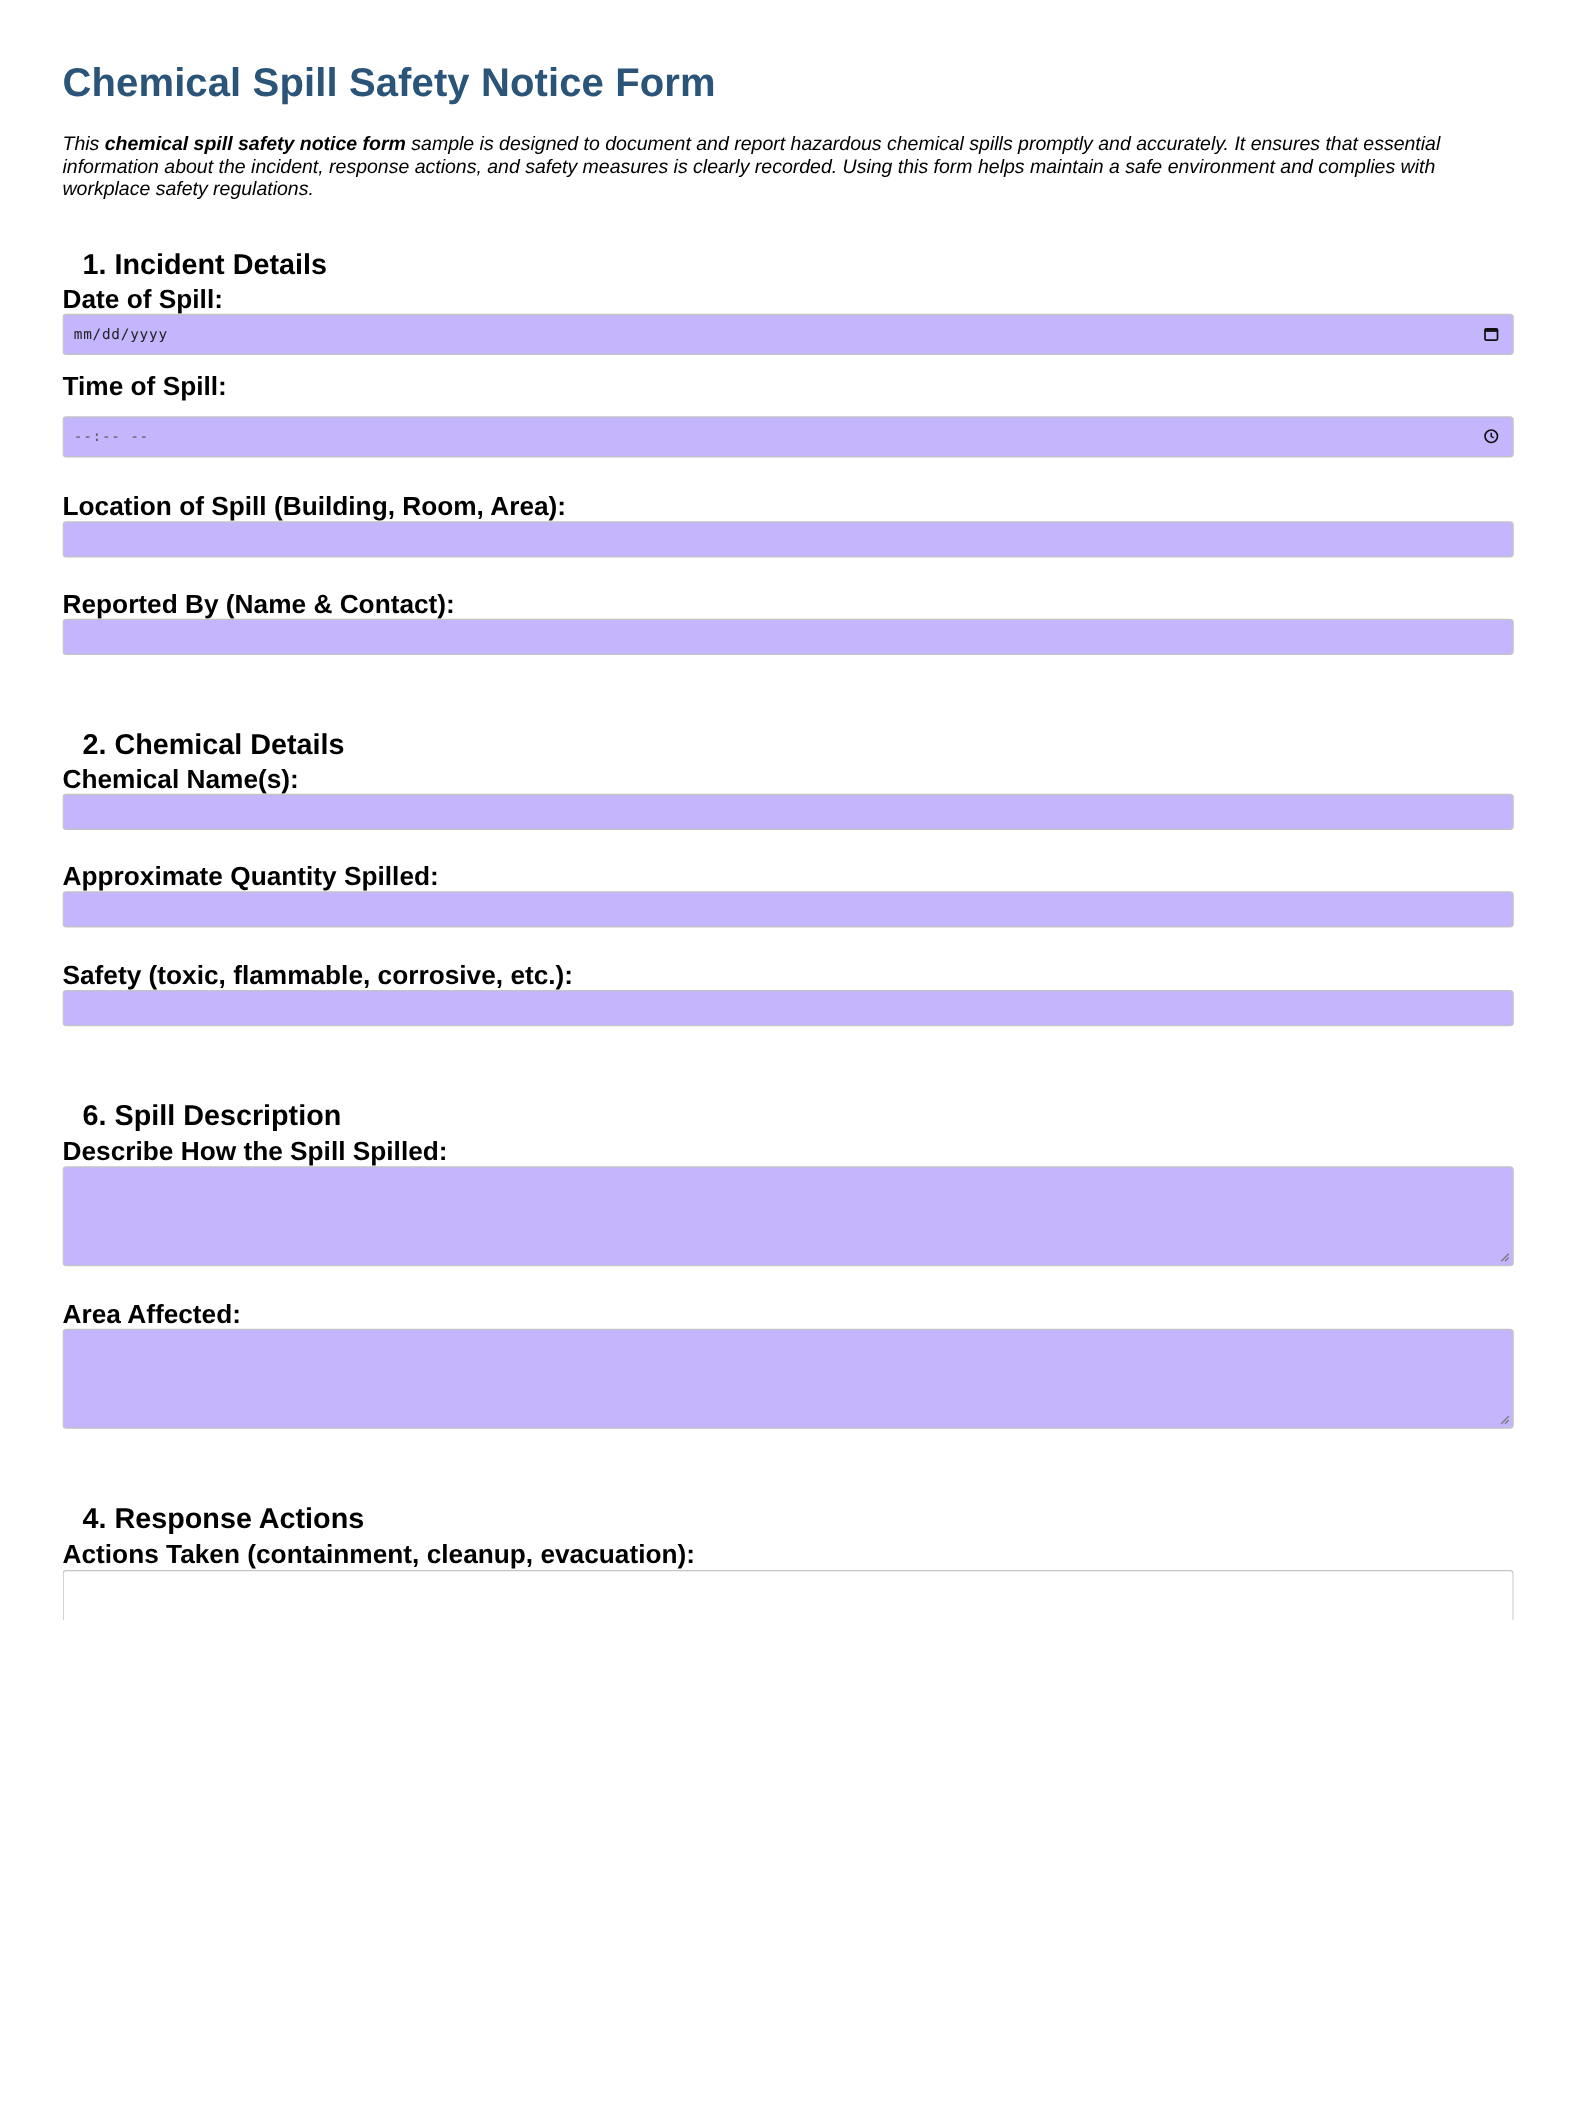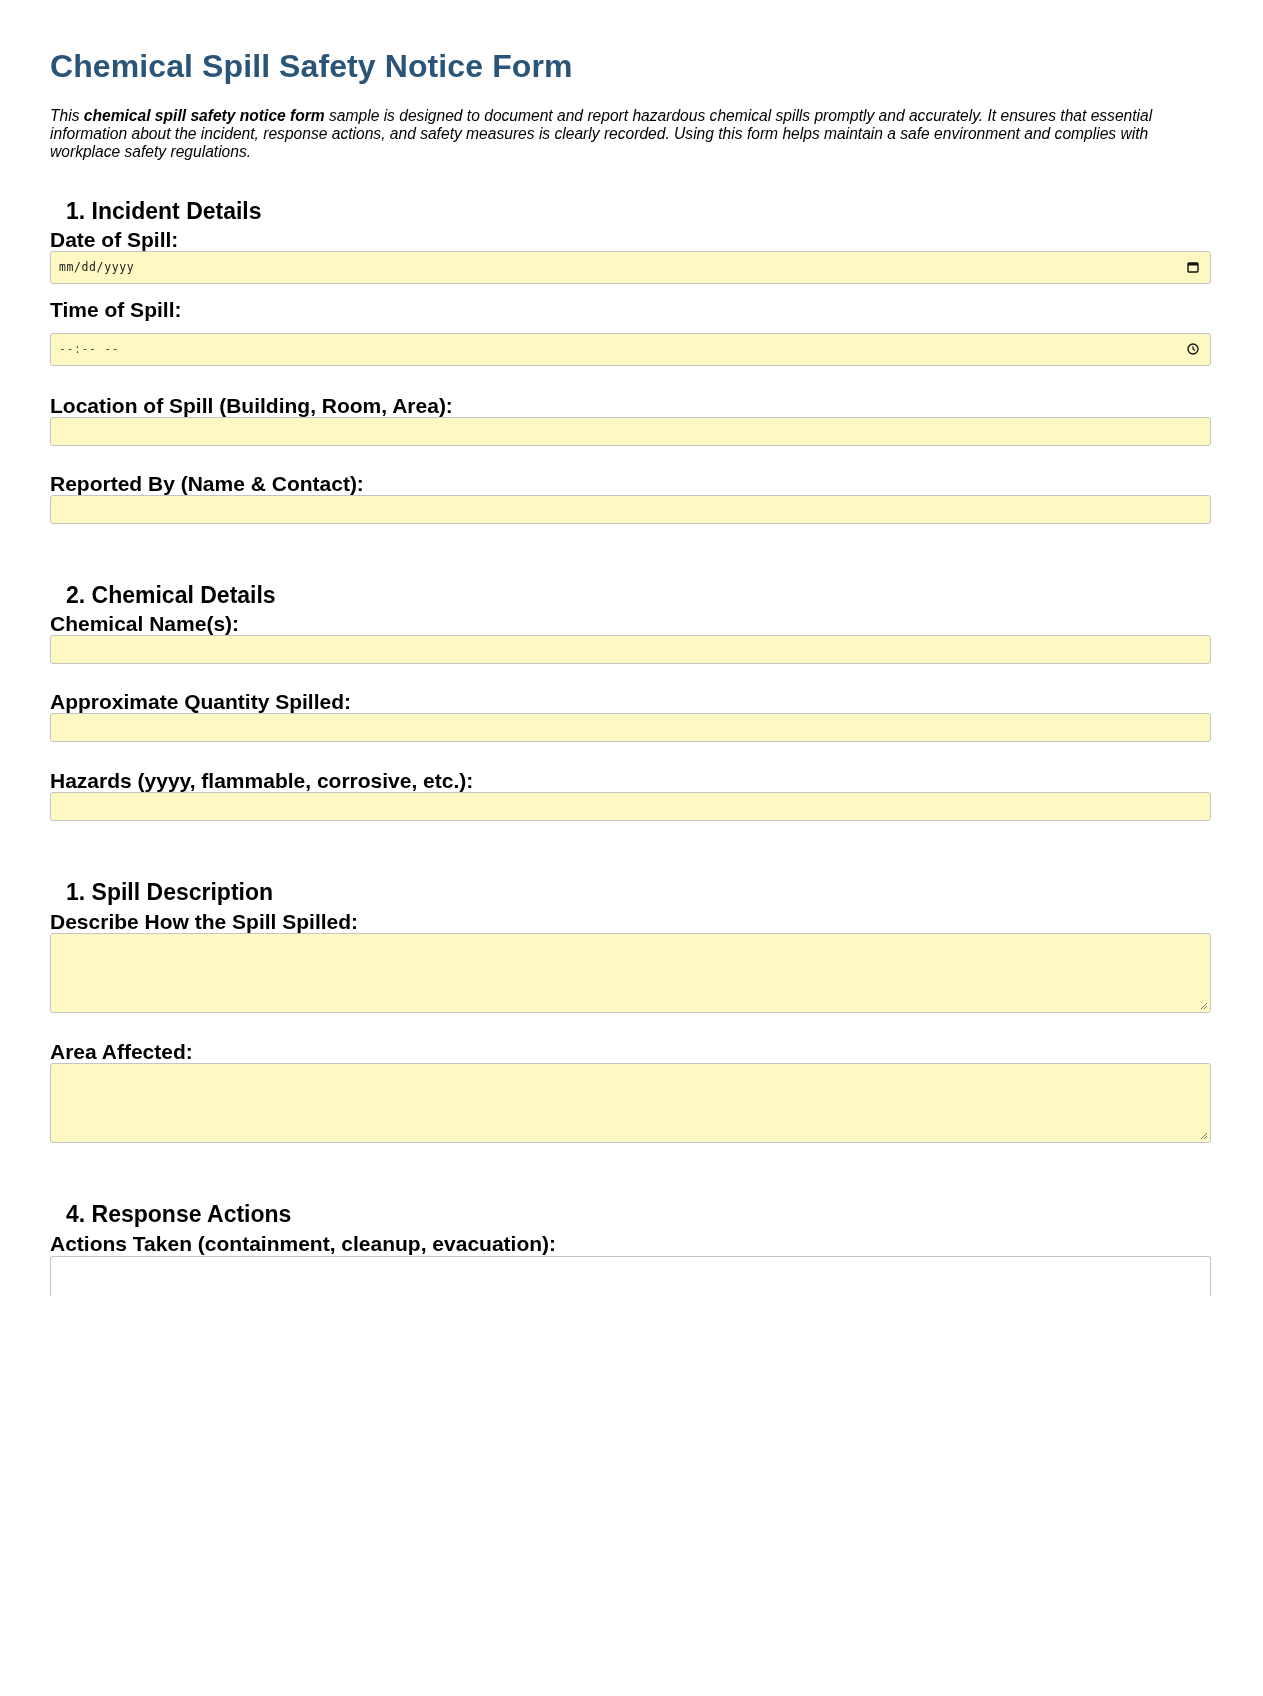--- a/index.html
+++ b/index.html
@@ -4,21 +4,21 @@
 <style>
   html, body { margin: 0; padding: 0; background: #ffffff; }
   body { width: 1263px; height: 1696px; overflow: hidden; position: relative;
          font-family: "Liberation Sans", sans-serif; color: #000; }
   .page { position: absolute; left: 50px; top: 0; width: 1163px; height: 1300px; overflow: hidden; }
   h1.title { margin: 0; position: absolute; top: 48px; left: 0; font-size: 32px; font-weight: bold; color: #2a5478; letter-spacing: 0.1px; }
   .intro { position: absolute; top: 107px; left: 0; width: 1163px; font-size: 15.6px; line-height: 18px; margin: 0; font-style: italic; }
   .intro b { font-weight: bold; }
   h2.section { position: absolute; left: 0; margin: 16px; font-size: 23px; font-weight: bold; }
   label.lbl { position: absolute; left: 0; font-size: 21px; font-weight: bold; }
-  .field { position: absolute; left: 0; width: 1161px; box-sizing: border-box; border: 1px solid #c4c4c4; border-radius: 3px; background: #fef9c3; }
+  .field { position: absolute; left: 0; width: 1161px; box-sizing: border-box; border: 1px solid #c4c4c4; border-radius: 3px; background: #c4b5fd; }
   .field.single { height: 29px; }
   .field.date, .field.time { height: 33px; }
   .field.area { height: 80px; }
   .ph { position: absolute; left: 8px; top: 8px; font-family: "DejaVu Sans Mono", monospace; font-size: 11.5px; color: #222; letter-spacing: 0.6px; }
   .ph.time { color: #555; }
   .ficon { position: absolute; right: 10px; top: 8px; width: 14px; height: 14px; }
   .grip { position: absolute; right: 2px; bottom: 2px; width: 8px; height: 8px; }
   .cut { position: absolute; left: 0; width: 1161px; height: 40px; box-sizing: border-box; border: 1px solid #c4c4c4; border-bottom: none; border-radius: 3px 3px 0 0; }
 </style>
 </head>
@@ -55,24 +55,24 @@
   <div class="field single" style="top:495px"></div>
 
   <h2 class="section" style="top:566px">2. Chemical Details</h2>
 
   <label class="lbl" style="top:612px">Chemical Name(s):</label>
   <div class="field single" style="top:635px"></div>
 
   <label class="lbl" style="top:690px">Approximate Quantity Spilled:</label>
   <div class="field single" style="top:713px"></div>
 
-  <label class="lbl" style="top:769px">Hazards (yyyy, flammable, corrosive, etc.):</label>
+  <label class="lbl" style="top:769px">Safety (toxic, flammable, corrosive, etc.):</label>
   <div class="field single" style="top:792px"></div>
 
-  <h2 class="section" style="top:863px">1. Spill Description</h2>
+  <h2 class="section" style="top:863px">6. Spill Description</h2>
 
   <label class="lbl" style="top:910px">Describe How the Spill Spilled:</label>
   <div class="field area" style="top:933px">
     <svg class="grip" viewBox="0 0 8 8">
         <path d="M7 1 L1 7 M7 4 L4 7" stroke="#777" stroke-width="1"></path>
       </svg>
   </div>
 
   <label class="lbl" style="top:1040px">Area Affected:</label>
   <div class="field area" style="top:1063px">

